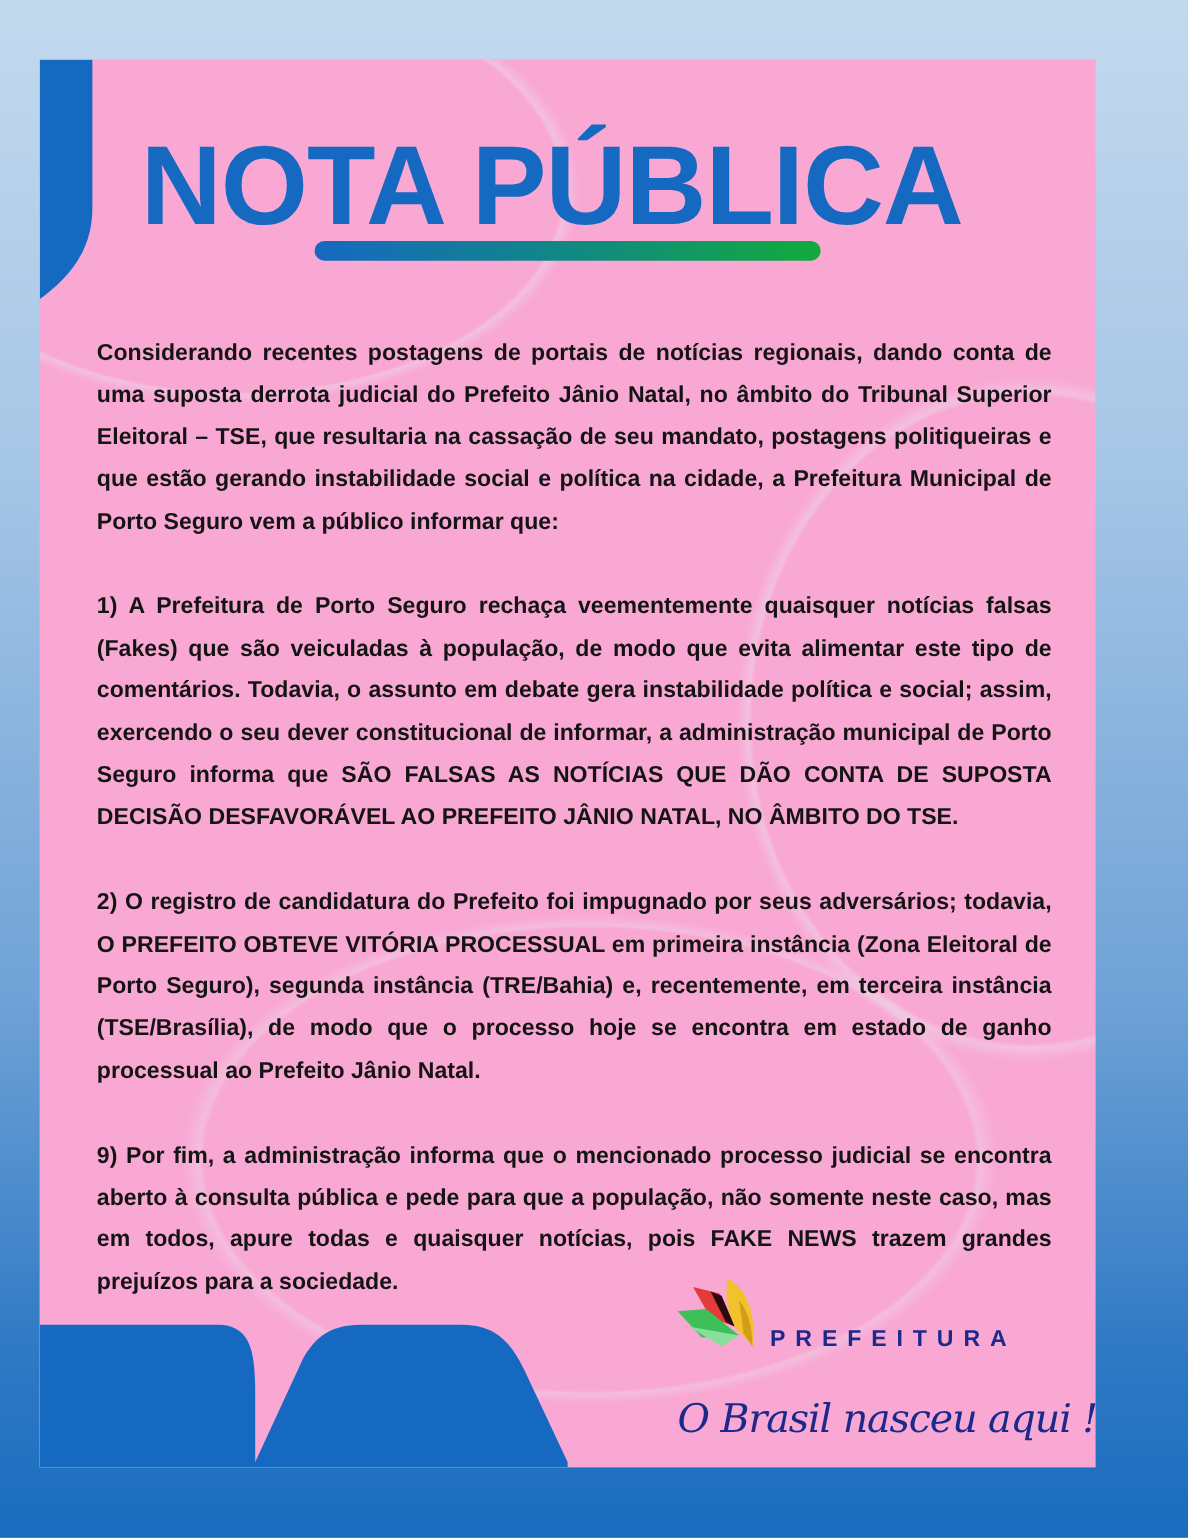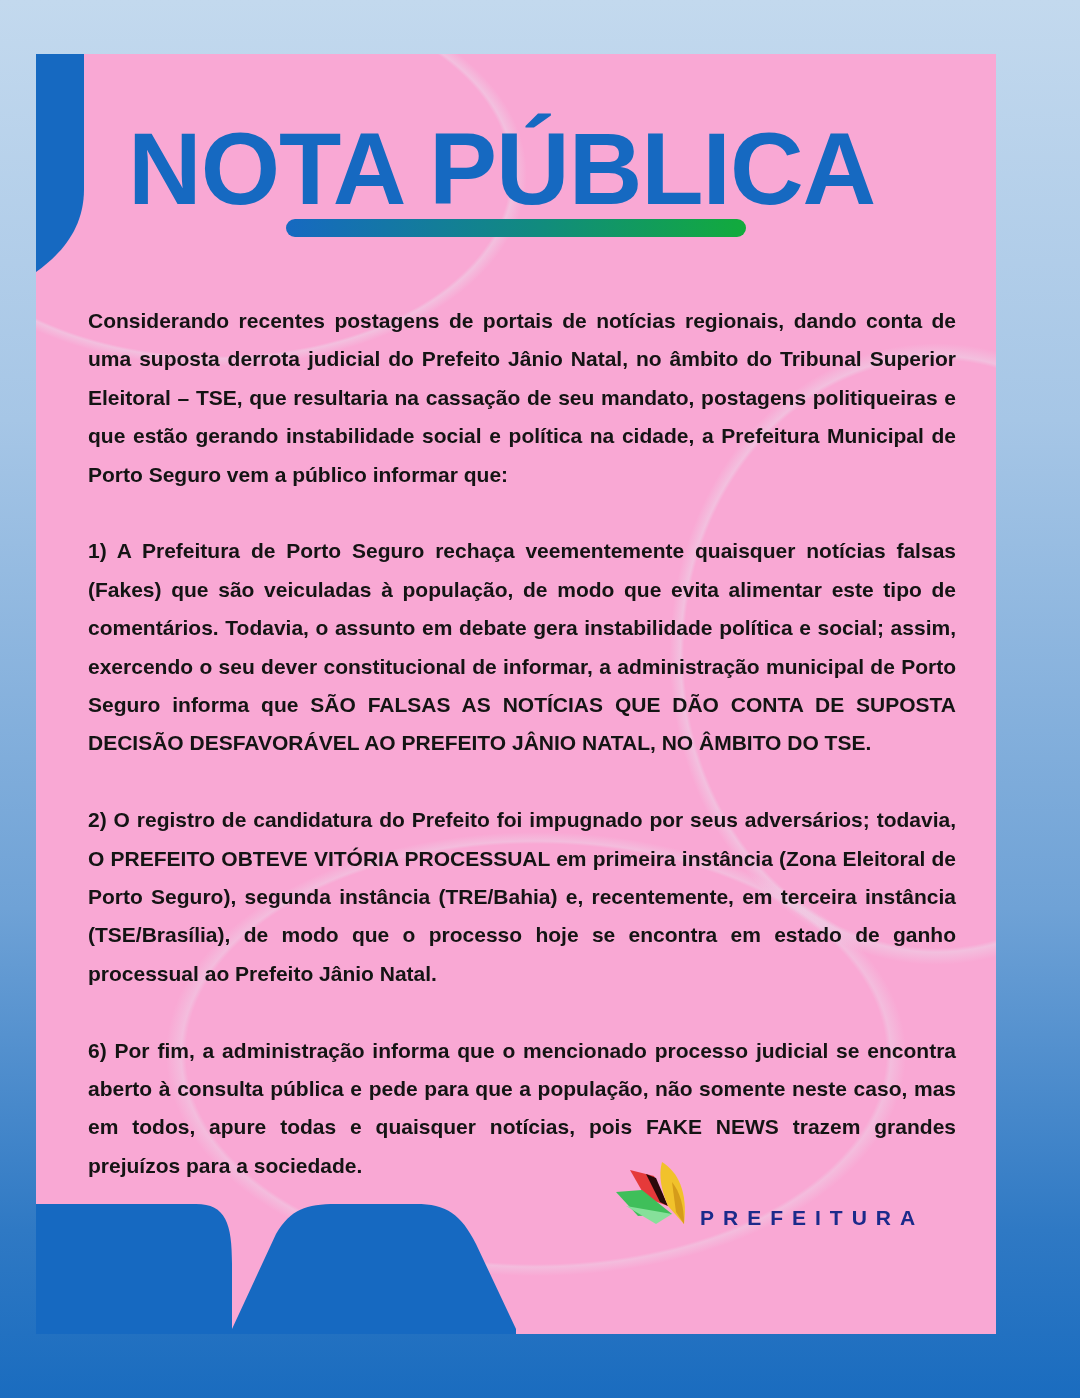--- a/index.html
+++ b/index.html
@@ -64,31 +64,32 @@
     <path d="M0 0 H48 V135 C48 175 25 200 0 218 Z" fill="#1669c1"></path>
   </svg>
 
   <h1 class="title">NOTA PÚBLICA</h1>
   <div class="title-underline"></div>
 
   <div class="body-text">
     <p>Considerando recentes postagens de portais de notícias regionais, dando conta de uma suposta derrota judicial do Prefeito Jânio Natal, no âmbito do Tribunal Superior Eleitoral – TSE, que resultaria na cassação de seu mandato, postagens politiqueiras e que estão gerando instabilidade social e política na cidade, a Prefeitura Municipal de Porto Seguro vem a público informar que:</p>
     <p>1) A Prefeitura de Porto Seguro rechaça veementemente quaisquer notícias falsas (Fakes) que são veiculadas à população, de modo que evita alimentar este tipo de comentários. Todavia, o assunto em debate gera instabilidade política e social; assim, exercendo o seu dever constitucional de informar, a administração municipal de Porto Seguro informa que SÃO FALSAS AS NOTÍCIAS QUE DÃO CONTA DE SUPOSTA DECISÃO DESFAVORÁVEL AO PREFEITO JÂNIO NATAL, NO ÂMBITO DO TSE.</p>
     <p>2) O registro de candidatura do Prefeito foi impugnado por seus adversários; todavia, O PREFEITO OBTEVE VITÓRIA PROCESSUAL em primeira instância (Zona Eleitoral de Porto Seguro), segunda instância (TRE/Bahia) e, recentemente, em terceira instância (TSE/Brasília), de modo que o processo hoje se encontra em estado de ganho processual ao Prefeito Jânio Natal.</p>
-    <p>6) Por fim, a administração informa que o mencionado processo judicial se encontra aberto à consulta pública e pede para que a população, não somente neste caso, mas em todos, apure todas e quaisquer notícias, pois FAKE NEWS trazem grandes prejuízos para a sociedade.</p>
+    <p>9) Por fim, a administração informa que o mencionado processo judicial se encontra aberto à consulta pública e pede para que a população, não somente neste caso, mas em todos, apure todas e quaisquer notícias, pois FAKE NEWS trazem grandes prejuízos para a sociedade.</p>
   </div>
 
   <svg class="bottom-wave" width="560" height="130" viewBox="0 0 560 130">
     <path d="M0 0 H160 C190 0 196 20 196 60 V125 L240 30 C255 5 270 0 300 0 H380 C410 0 425 10 440 40 L480 125 V130 H0 Z" fill="#1669c1"></path>
   </svg>
 
   <div class="logo">
     <svg class="logo-leaves" width="80" height="70" viewBox="0 0 80 70">
       <path d="M14 8 L38 14 L52 44 L30 36 Z" fill="#e53a3a"></path>
       <path d="M30 12 L40 16 L52 44 L44 40 Z" fill="#2a0a0a"></path>
       <path d="M46 0 C62 10 72 30 68 62 L52 44 C46 30 42 14 46 0 Z" fill="#f1c22b"></path>
       <path d="M56 20 C64 30 68 44 68 62 L60 50 Z" fill="#d59c1a"></path>
       <path d="M0 30 L26 28 L56 52 L22 54 Z" fill="#3fbf5a"></path>
       <path d="M10 44 L56 52 L40 62 Z" fill="#86e09a"></path>
     </svg>
     <div class="logo-prefeitura">PREFEITURA</div>
+    <div class="logo-slogan">O Brasil nasceu aqui !</div>
   </div>
 </div>
 
 </body></html>

